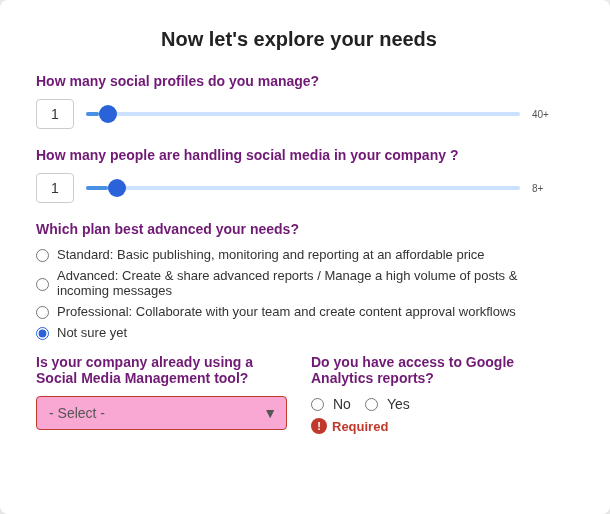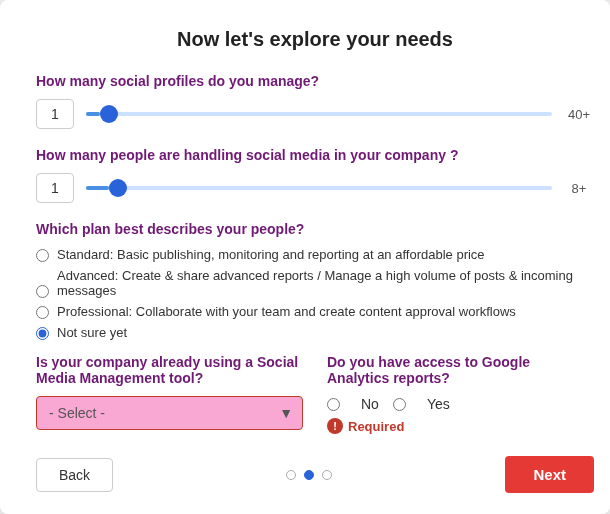--- a/index.html
+++ b/index.html
@@ -8,21 +8,21 @@
       background: #f0f0f0;
       display: flex;
       justify-content: center;
       align-items: center;
       min-height: 100vh;
     }
     .card {
       background: #fff;
       width: 610px;
       min-height: 514px;
-      padding: 28px 16px 20px 36px;
+      padding: 28px 48px 20px 36px;
       border-radius: 8px;
       box-shadow: 0 2px 12px rgba(0,0,0,0.12);
       position: relative;
     }
     .page-title {
       text-align: center;
       font-size: 20px;
       font-weight: bold;
       color: #222;
       margin-bottom: 22px;
@@ -74,35 +74,35 @@
       width: 18px;
       height: 18px;
       background: #2962d9;
       border-radius: 50%;
       position: absolute;
       top: 50%;
       transform: translateY(-50%);
       cursor: pointer;
     }
     .slider-max-label {
-      font-size: 13px;
+      font-size: 10px;
       color: #555;
       flex-shrink: 0;
       width: 30px;
-      text-align: center;
+      text-align: left;
     }
     .section-divider {
       margin-bottom: 14px;
     }
     .radio-group {
       margin-bottom: 14px;
     }
     .radio-item {
       display: flex;
-      align-items: flex-end;
+      align-items: center;
       margin-bottom: 6px;
       font-size: 13px;
       color: #333;
       gap: 8px;
     }
     .radio-item input[type="radio"] {
       margin-top: 2px;
       accent-color: #2962d9;
       flex-shrink: 0;
     }
@@ -143,21 +143,21 @@
     }
     .yes-no-row {
       display: flex;
       align-items: center;
       gap: 14px;
       margin-top: 8px;
     }
     .yes-no-item {
       display: flex;
       align-items: center;
-      gap: 21px;
+      gap: 9px;
       font-size: 14px;
       color: #333;
     }
     .yes-no-item input[type="radio"] {
       accent-color: #2962d9;
     }
     .required-badge {
       display: flex;
       align-items: center;
       gap: 5px;
@@ -253,21 +253,21 @@
         <div class="slider-track">
           <div class="slider-fill" style="width:5%"></div>
           <div class="slider-thumb" style="left:5%"></div>
         </div>
       </div>
       <div class="slider-max-label">8+</div>
     </div>
   </div>
 
   <div class="section-divider">
-    <div class="question-label">Which plan best describes your people?</div>
+    <div class="question-label">Which plan best advanced your needs?</div>
     <div class="radio-group">
       <label class="radio-item">
         <input type="radio" name="plan" value="standard" style="">
         <span>Standard: Basic publishing, monitoring and reporting at an affordable price</span>
       </label>
       <label class="radio-item">
         <input type="radio" name="plan" value="advanced" style="">
         <span>Advanced: Create &amp; share advanced reports / Manage a high volume of posts &amp; incoming messages</span>
       </label>
       <label class="radio-item">
@@ -305,22 +305,13 @@
           <span>Yes</span>
         </label>
       </div>
       <div class="required-badge">
         <span class="required-icon">!</span>
         <span>Required</span>
       </div>
     </div>
   </div>
 
-  <div class="footer">
-    <button class="back-button">Back</button>
-    <div class="dots">
-      <div class="dot empty"></div>
-      <div class="dot active"></div>
-      <div class="dot empty"></div>
-    </div>
-    <button class="next-button">Next</button>
-  </div>
 </div>
 
 </body></html>

